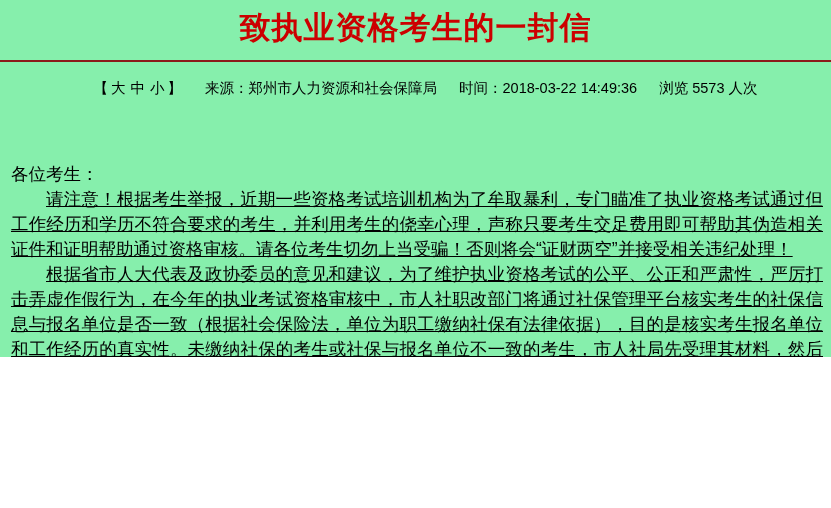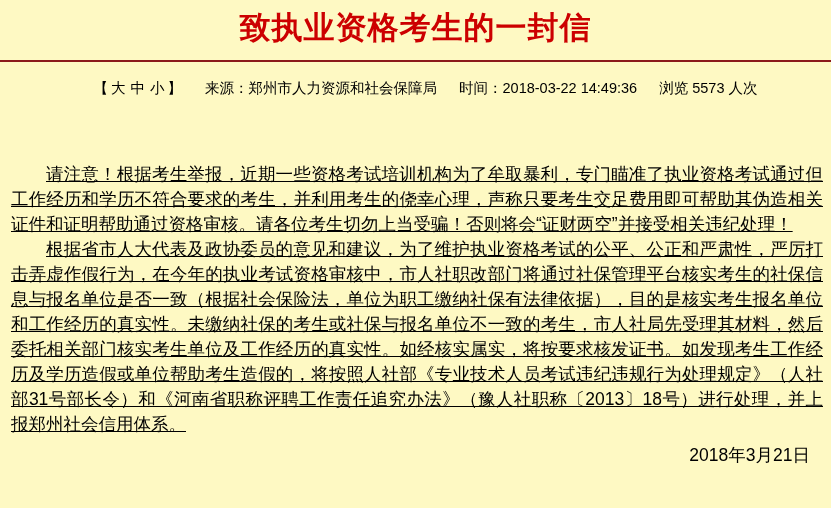--- a/index.html
+++ b/index.html
@@ -1,21 +1,21 @@
 <!DOCTYPE html>
 <html><head>
 <meta charset="utf-8">
 <style>
   * { margin: 0; padding: 0; box-sizing: border-box; }
   html, body { background: #ffffff; }
   .page {
     position: relative;
     width: 831px;
-    height: 508px;
-    background: #fef9c3;
+    height: 357px;
+    background: #86efac;
     font-family: "Liberation Sans", sans-serif;
     color: #000000;
     overflow: hidden;
   }
   .article-title {
     padding-top: 7px;
     height: 44px;
     line-height: 42px;
     text-align: center;
     font-size: 31px;
@@ -68,20 +68,21 @@
   <hr class="divider">
 
   <div class="meta-bar">
     <span class="group size-selector"><span>【</span><span class="size-btn">大</span><span class="size-btn">中</span><span class="size-btn">小</span><span>】</span></span>
     <span class="group">来源：郑州市人力资源和社会保障局</span>
     <span class="group">时间：2018-03-22 14:49:36</span>
     <span class="group">浏览 5573 人次</span>
   </div>
 
   <div class="letter-body">
+    <p class="salutation">各位考生：</p>
     <p class="para">请注意！根据考生举报，近期一些资格考试培训机构为了牟取暴利，专门瞄准了执业资格考试通过但工作经历和学历不符合要求的考生，并利用考生的侥幸心理，声称只要考生交足费用即可帮助其伪造相关证件和证明帮助通过资格审核。请各位考生切勿上当受骗！否则将会“证财两空”并接受相关违纪处理！</p>
     <p class="para">根据省市人大代表及政协委员的意见和建议，为了维护执业资格考试的公平、公正和严肃性，严厉打击弄虚作假行为，在今年的执业考试资格审核中，市人社职改部门将通过社保管理平台核实考生的社保信息与报名单位是否一致（根据社会保险法，单位为职工缴纳社保有法律依据），目的是核实考生报名单位和工作经历的真实性。未缴纳社保的考生或社保与报名单位不一致的考生，市人社局先受理其材料，然后委托相关部门核实考生单位及工作经历的真实性。如经核实属实，将按要求核发证书。如发现考生工作经历及学历造假或单位帮助考生造假的，将按照人社部《专业技术人员考试违纪违规行为处理规定》（人社部31号部长令）和《河南省职称评聘工作责任追究办法》（豫人社职称〔2013〕18号）进行处理，并上报郑州社会信用体系。</p>
   </div>
 
   <div class="signature-block">
     <div>2018年3月21日</div>
   </div>
 
 </div>
 

